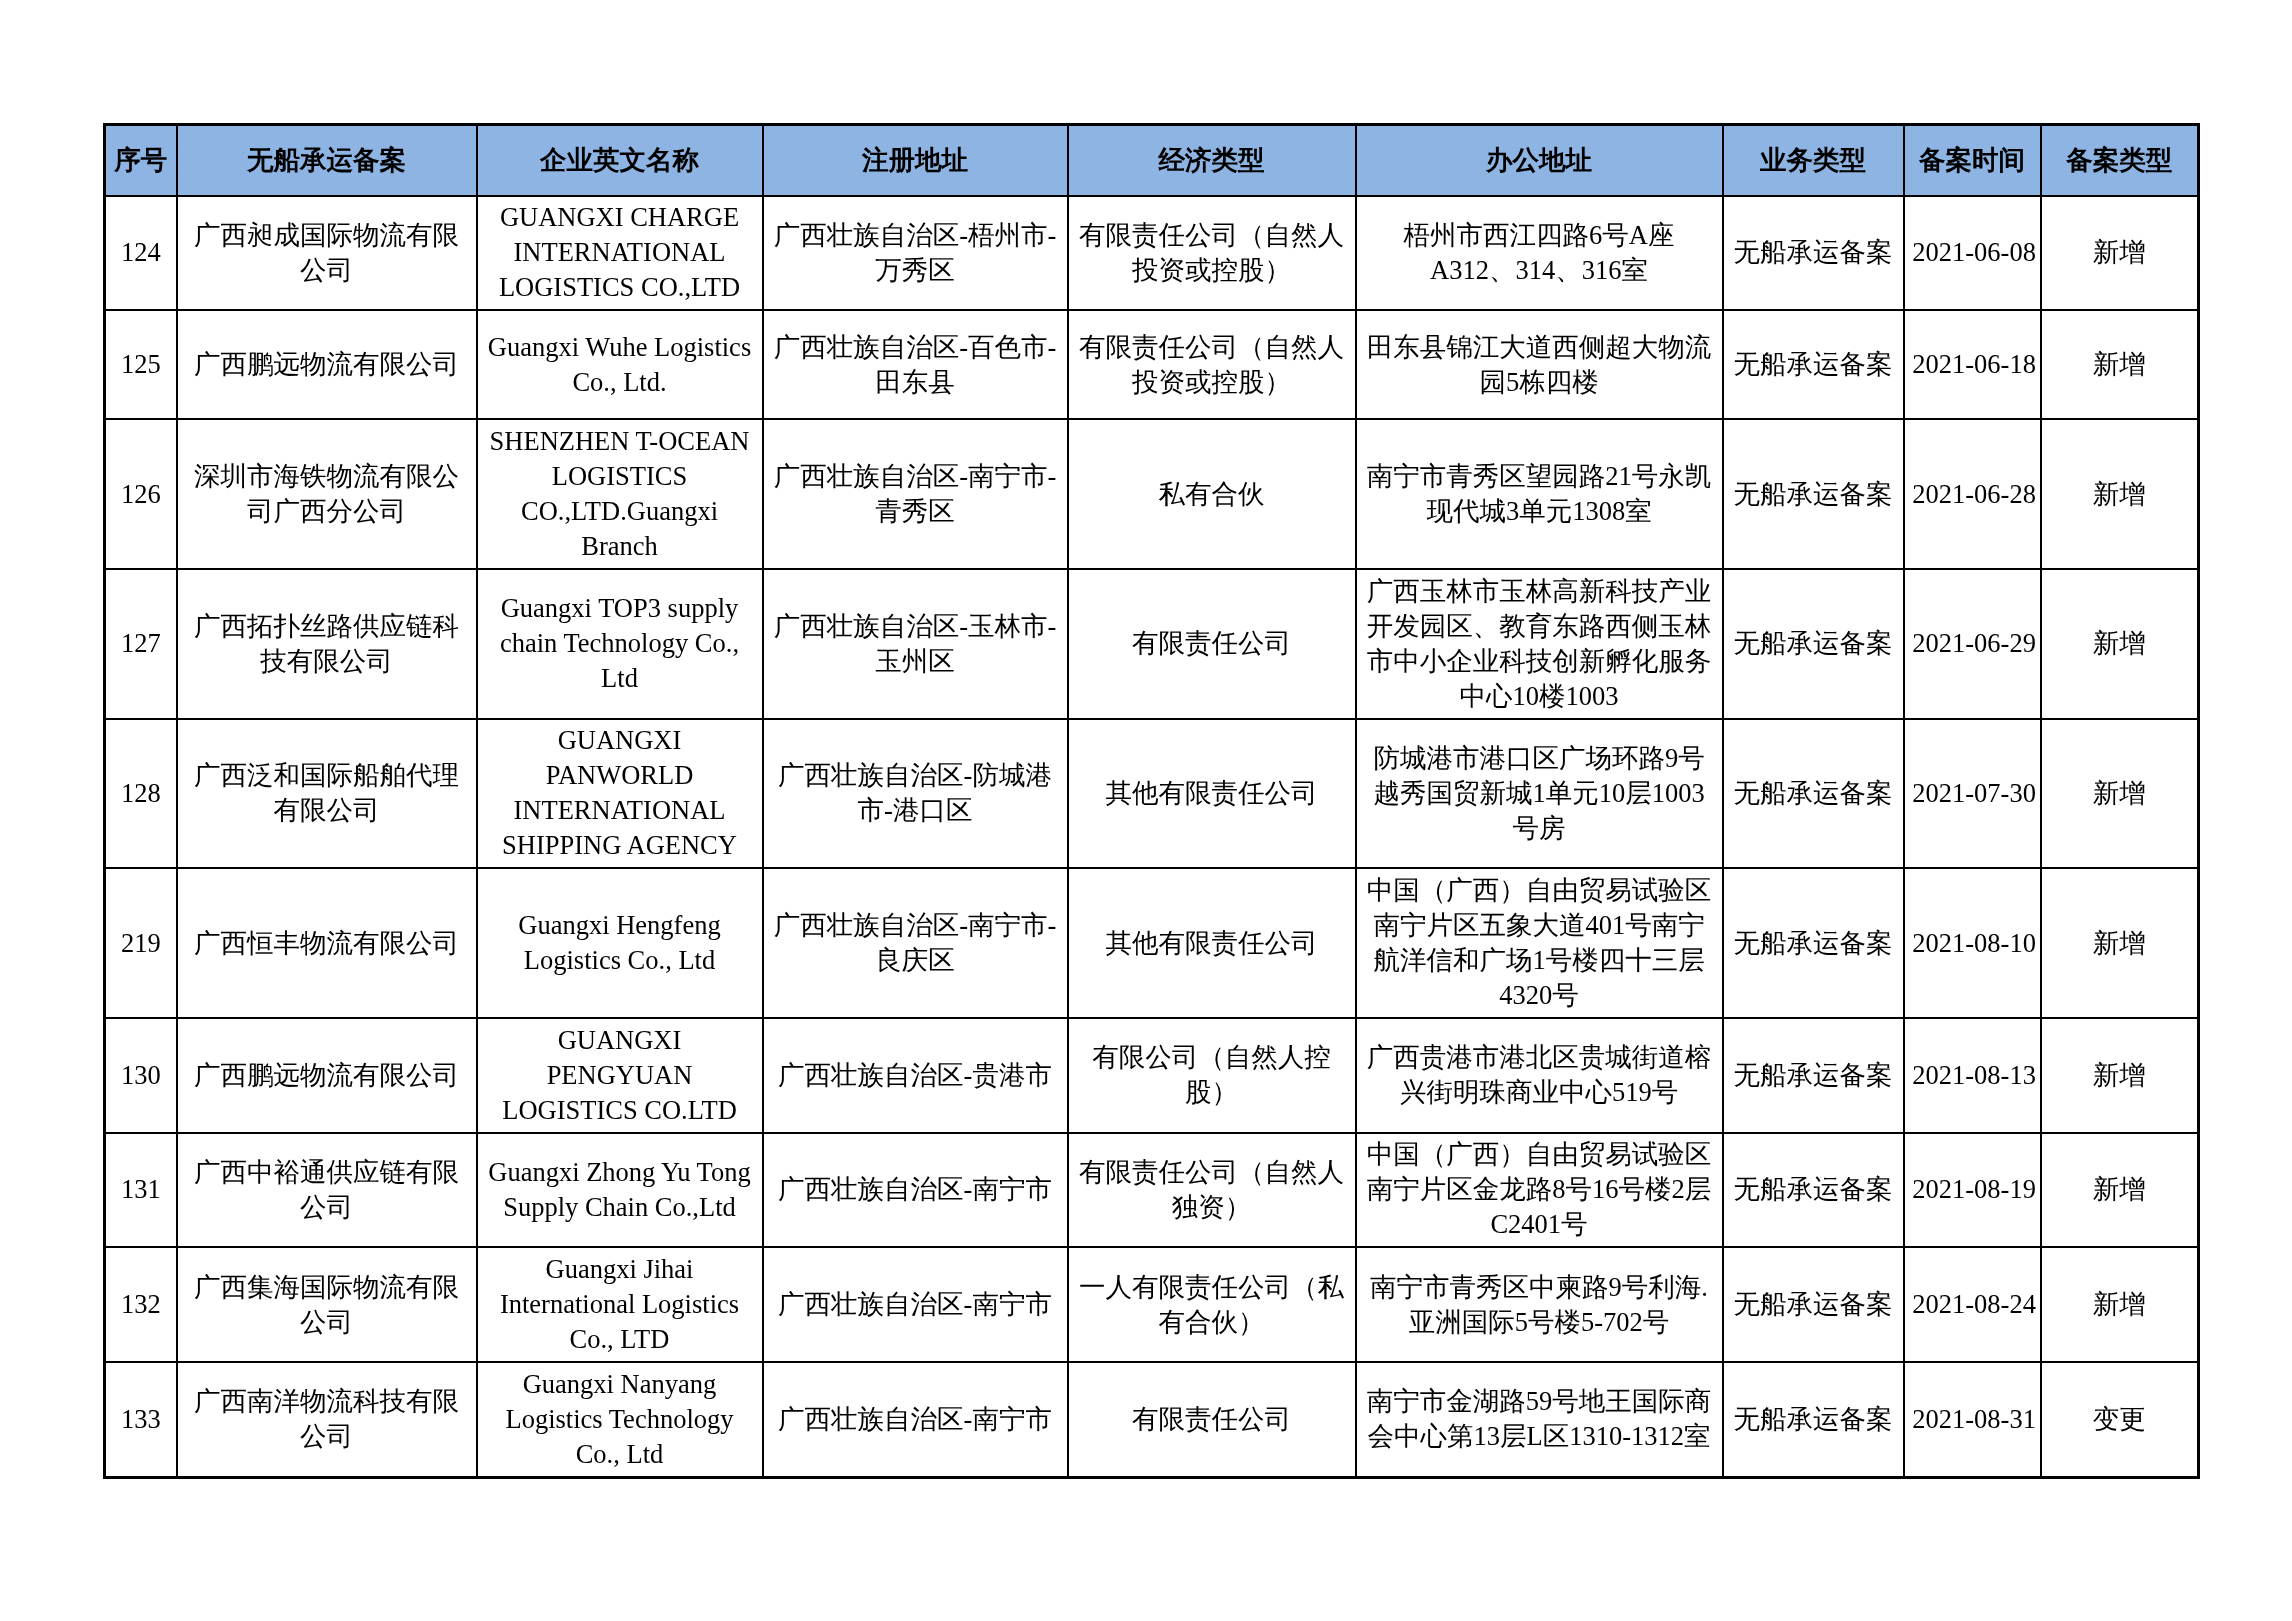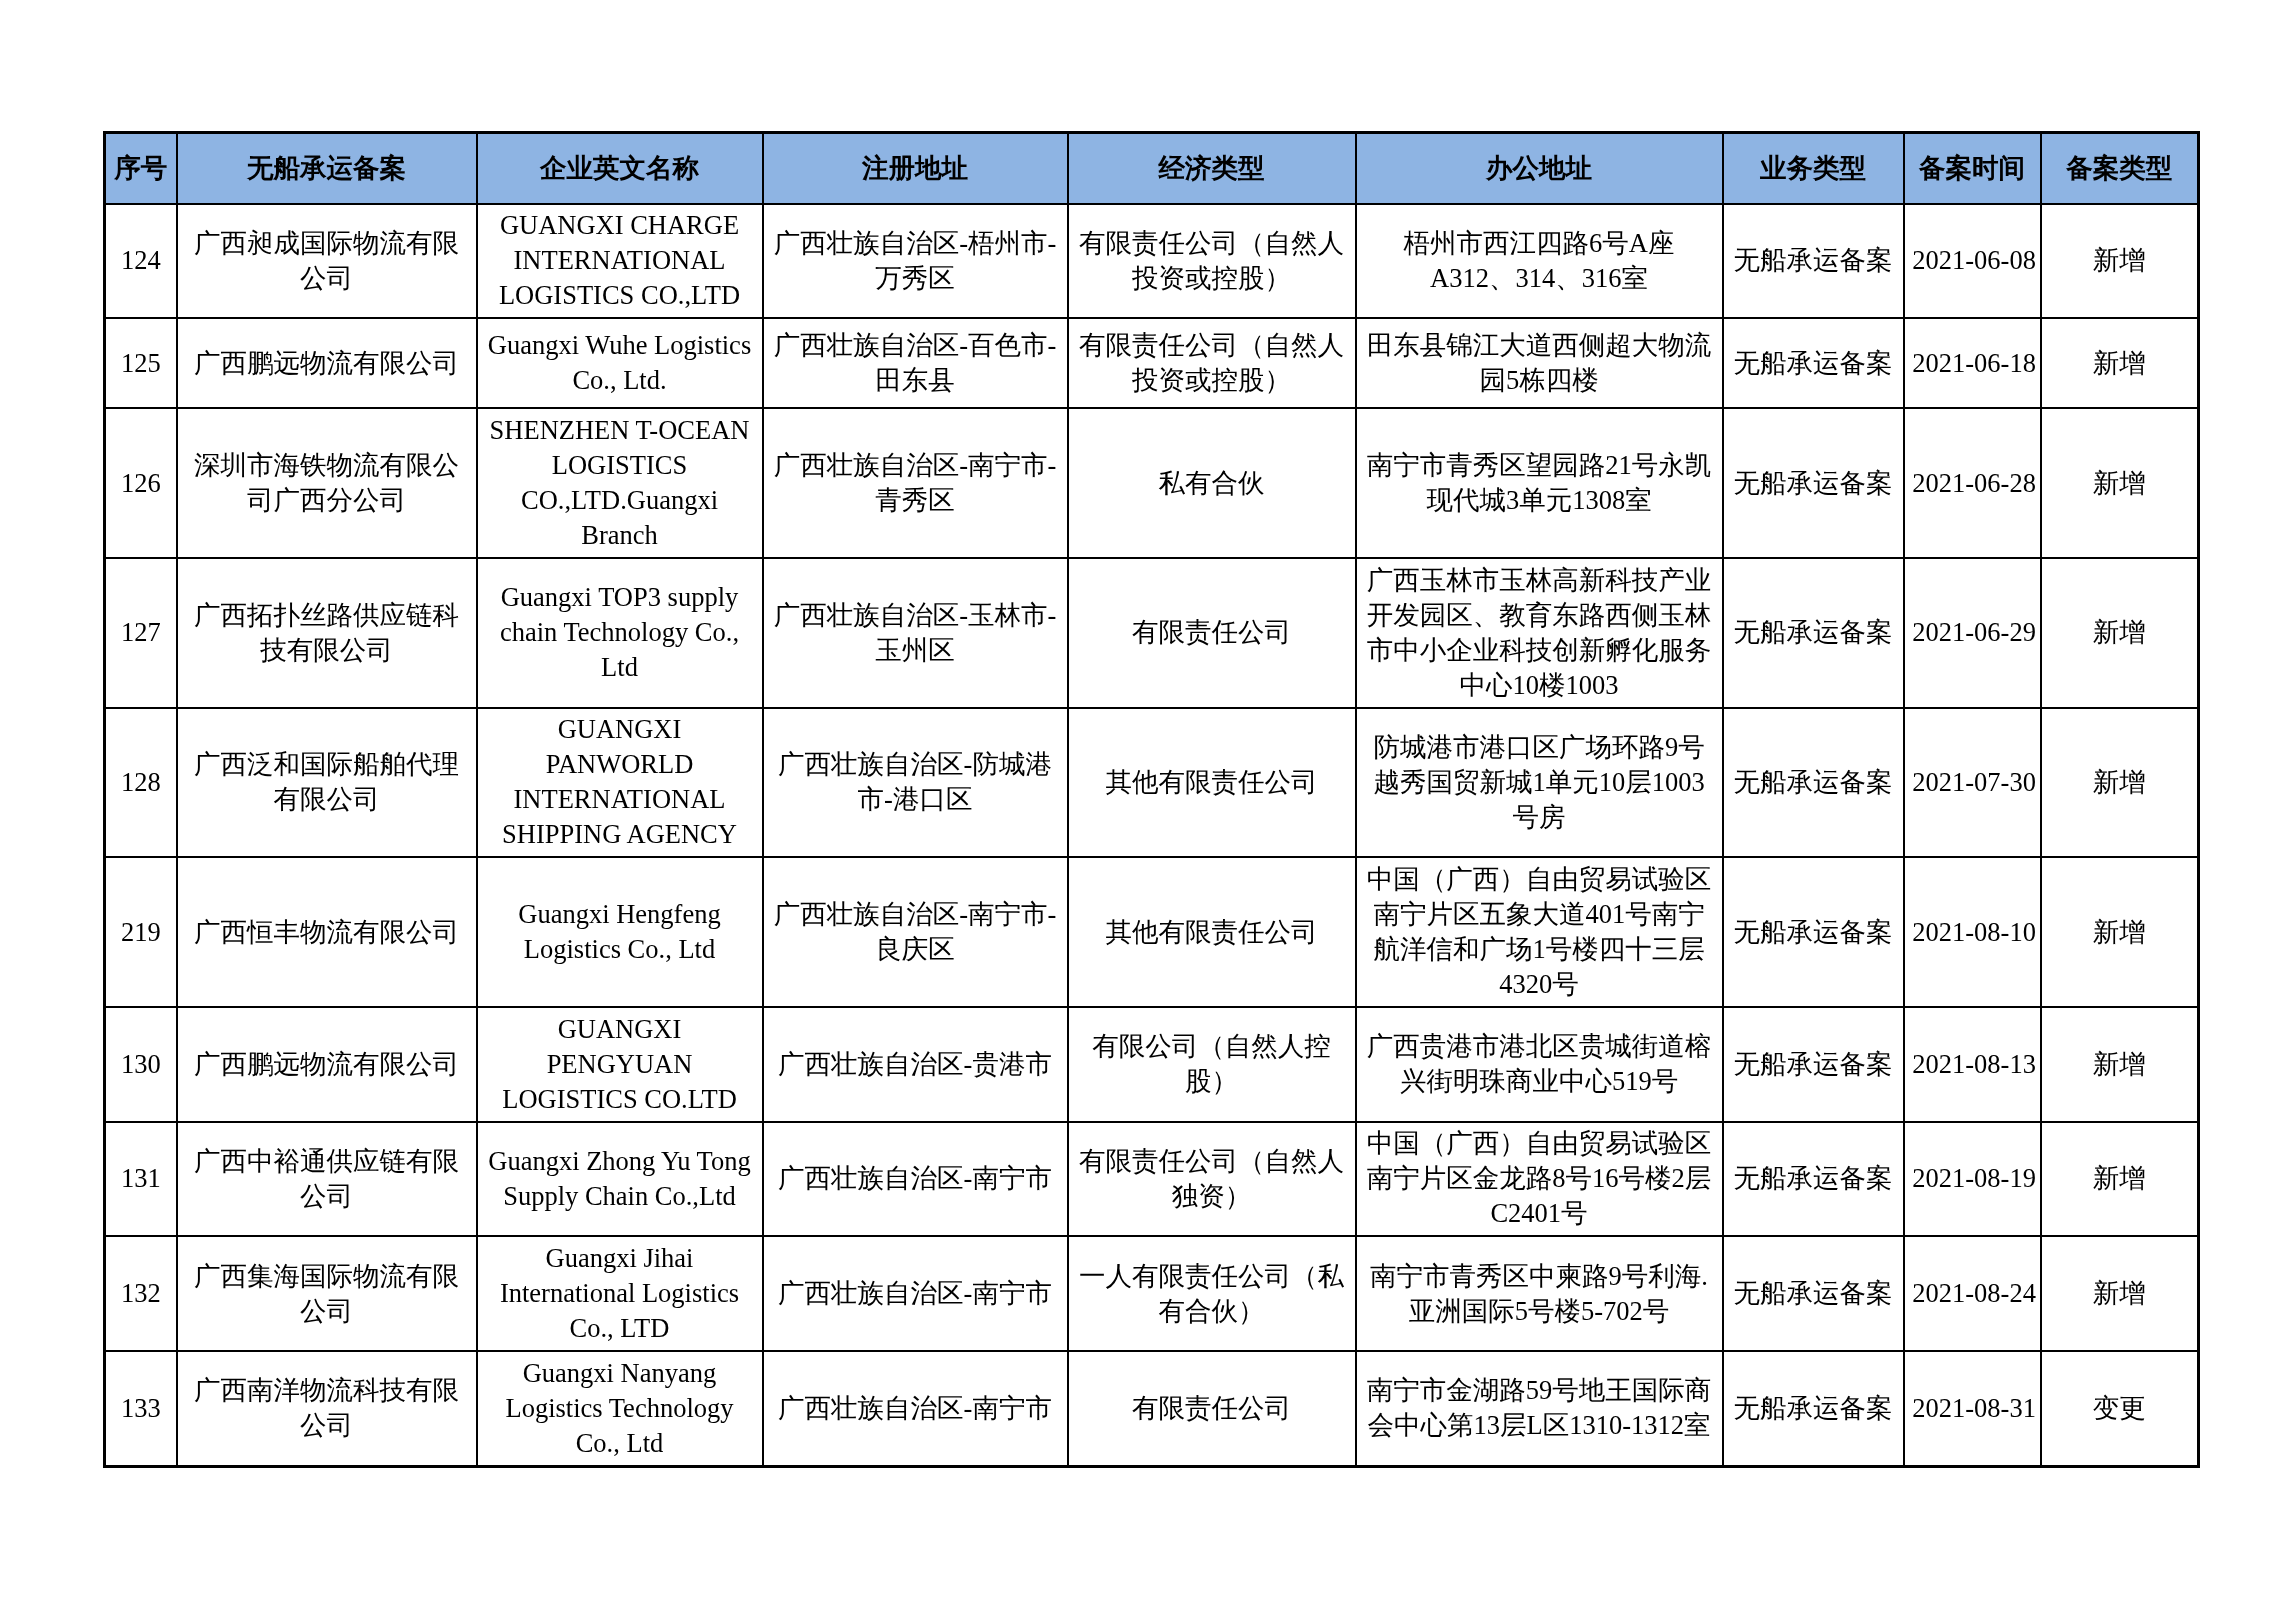--- a/index.html
+++ b/index.html
@@ -11,21 +11,21 @@
     position: relative;
     width: 2293px;
     height: 1621px;
     background: #ffffff;
     font-family: "Liberation Serif", serif;
     color: #000000;
   }
   table.company-table {
     position: absolute;
     left: 103px;
-    top: 131px;
+    top: 123px;
     width: 2094px;
     border-collapse: collapse;
     table-layout: fixed;
     border: 3.9px solid #000000;
   }
   col.c-seq         { width: 72px;  }
   col.c-cn_name     { width: 300px; }
   col.c-en_name     { width: 286px; }
   col.c-reg_addr    { width: 305px; }
   col.c-econ_type   { width: 288px; }
@@ -42,21 +42,21 @@
     font-size: 26.5px;
     line-height: 1.32;
     word-break: break-word;
   }
   thead tr { height: 71px; }
   thead th {
     background: #8EB4E3;
     font-weight: bold;
     border-bottom: 2.9px solid #000000;
   }
-  tbody tr { height: 90px; }
+  tbody tr { height: 109px; }
   td.cell-record_date { white-space: nowrap; margin-top: 6px; }
 </style>
 </head>
 <body>
 
 <div class="page">
   <table class="company-table">
     <colgroup>
       <col class="c-seq">
       <col class="c-cn_name">

